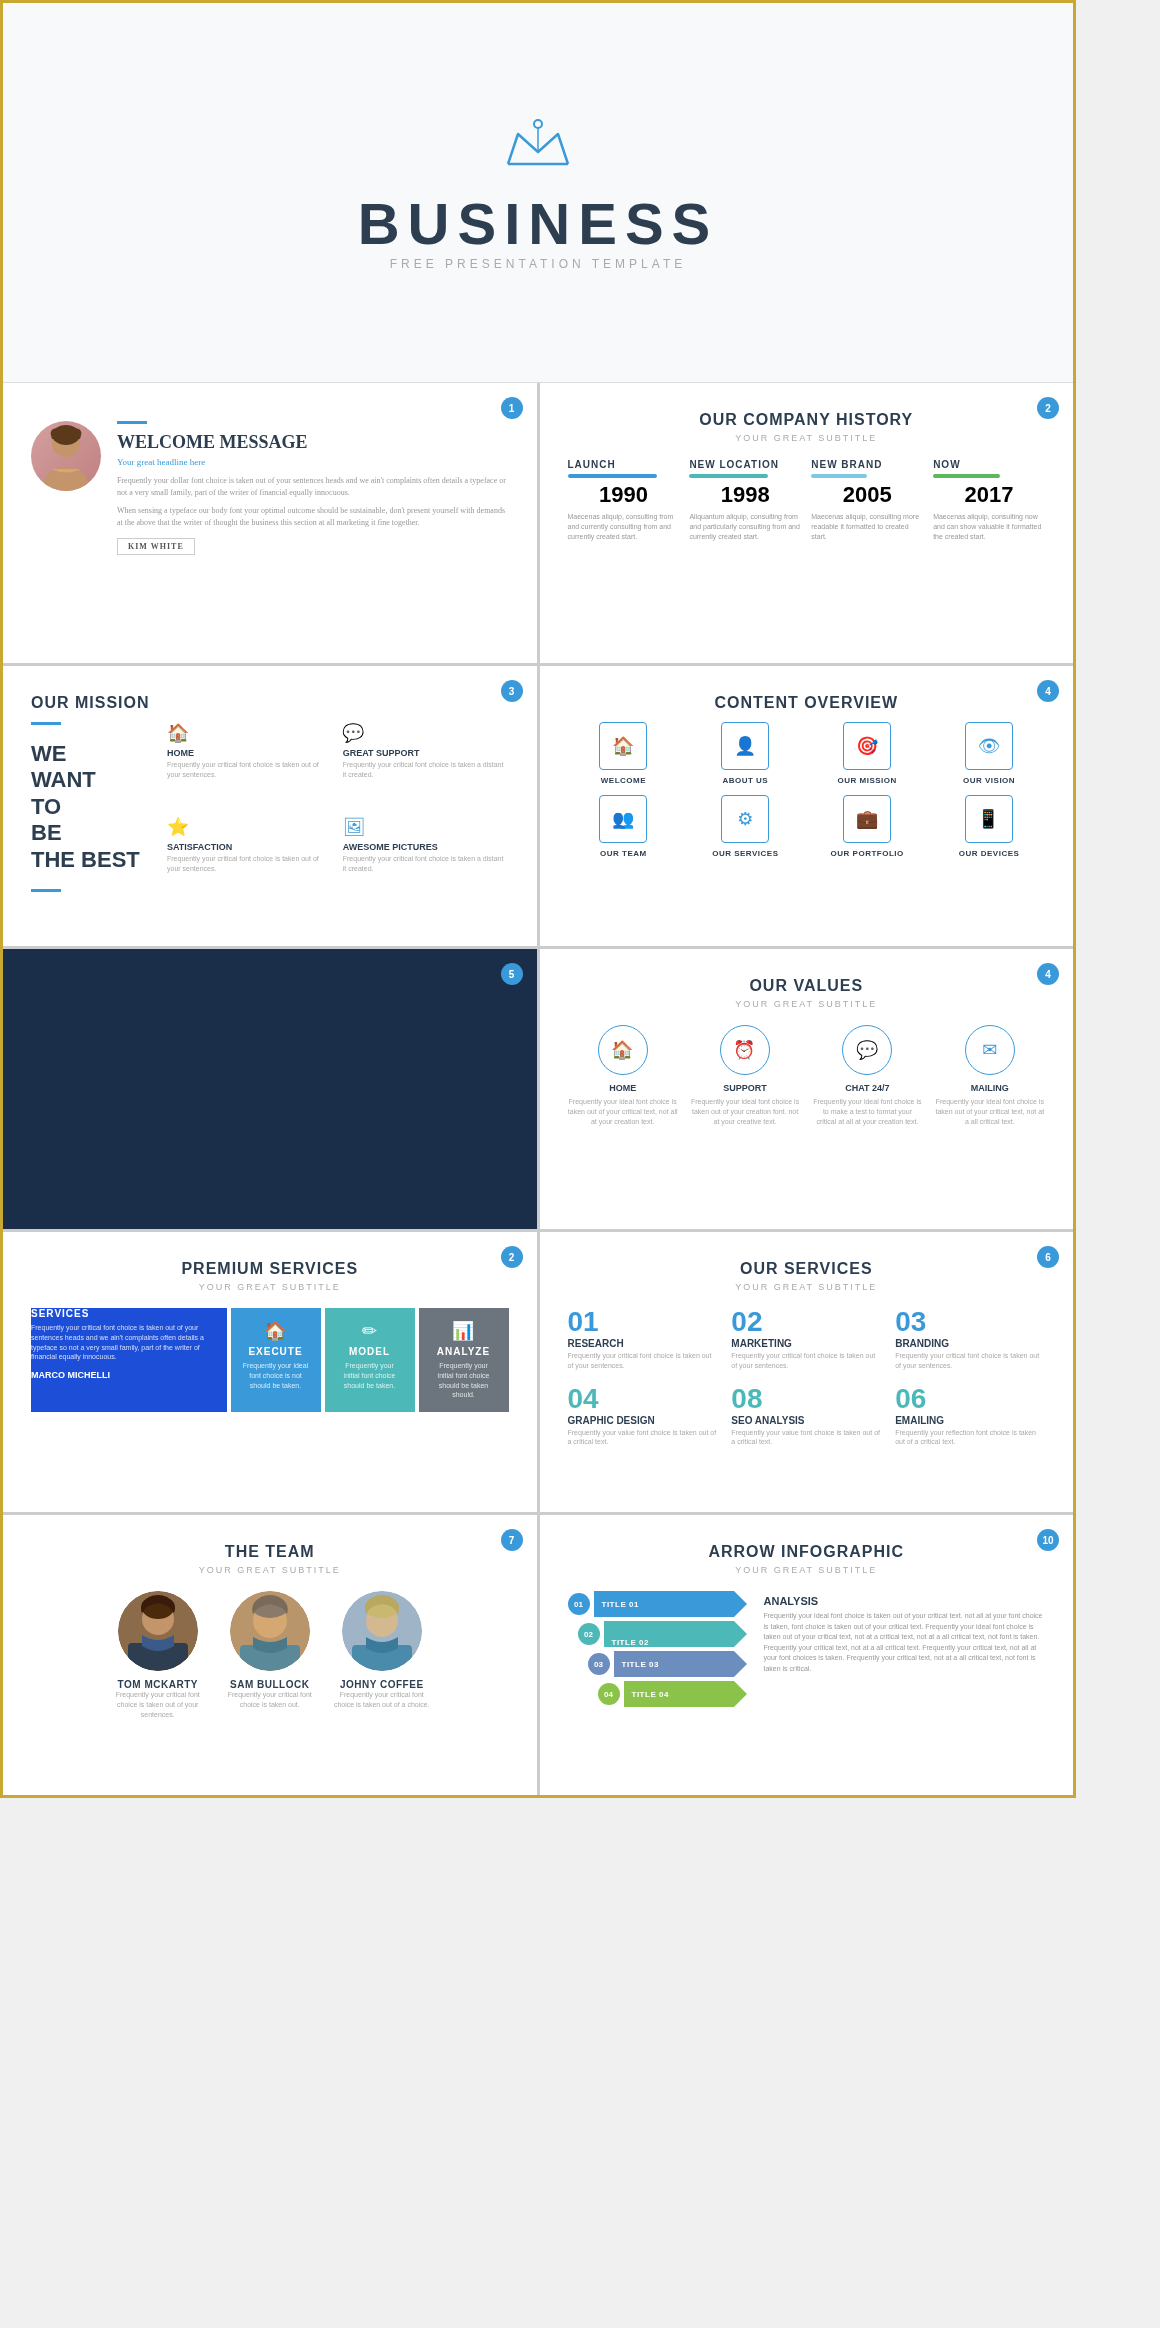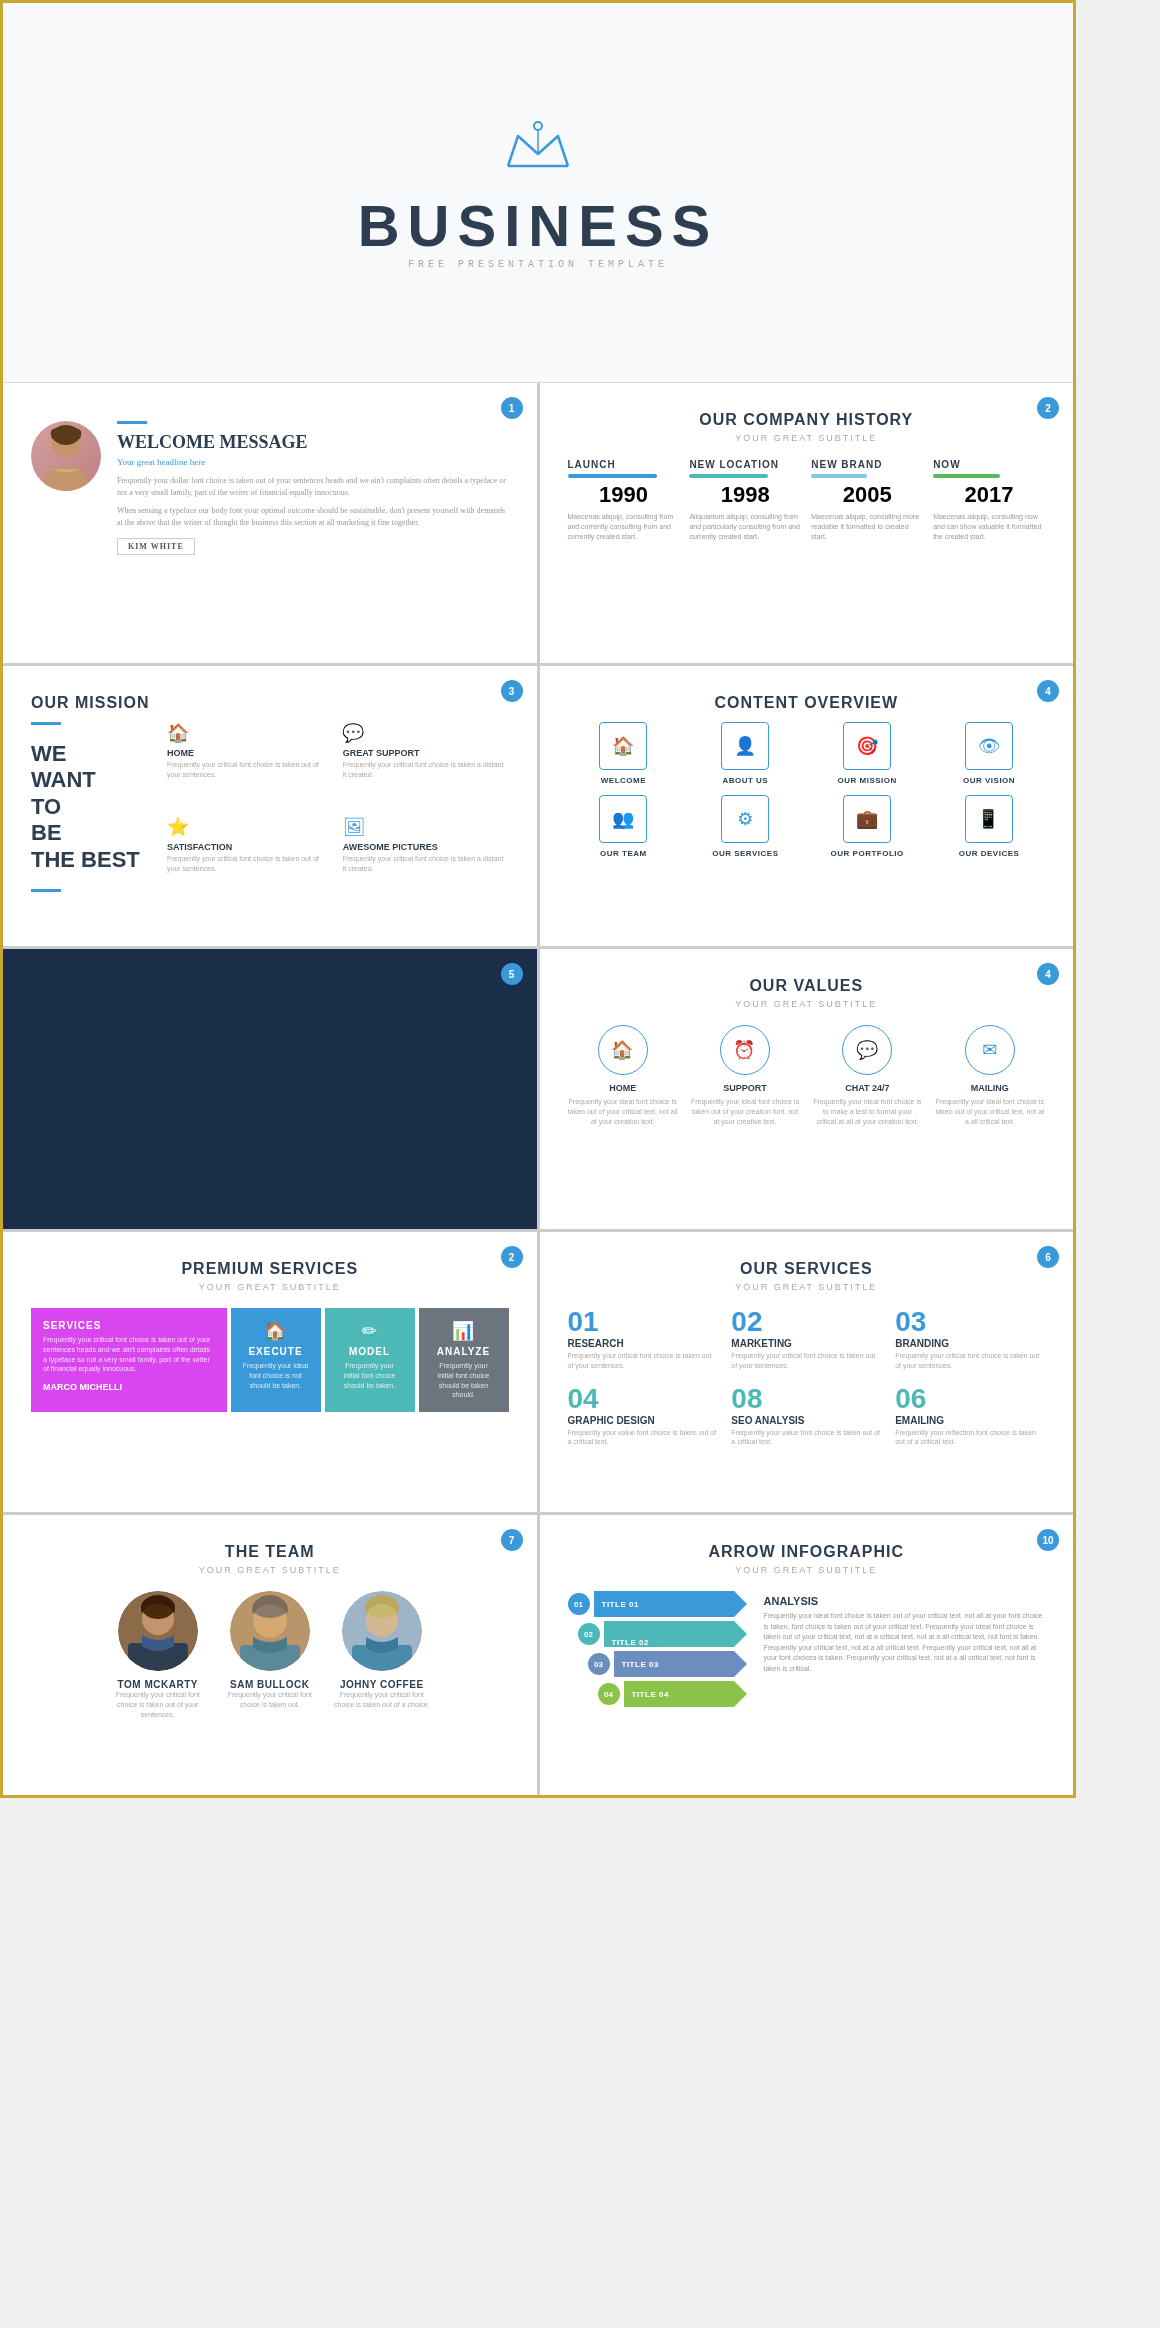--- a/index.html
+++ b/index.html
@@ -36,25 +36,24 @@
 
     .slide-1-title {
       font-size: 58px;
       font-weight: 800;
       color: #2d3e50;
       letter-spacing: 8px;
       text-transform: uppercase;
     }
 
     .slide-1-subtitle {
-      font-size: 10px;
+      font-size: 12px;
       letter-spacing: 4px;
       color: #aaa;
       text-transform: uppercase;
-      font-family: Liberation Mono, monospace;
     }
 
     
     .slides-grid {
       display: grid;
       grid-template-columns: 1fr 1fr;
       gap: 3px;
       background: #ccc;
     }
 
@@ -362,22 +361,22 @@
     }
 
     
     .services-banner {
       display: flex;
       gap: 4px;
       margin-top: 10px;
     }
 
     .services-green {
-      background: #d946ef;
-      padding: 12px;
+      background: #1d4ed8;
+      padding: 0;
       flex: 1;
     }
 
     .services-blue {
       background: #3a9ad9;
       padding: 12px;
       flex: 0 0 90px;
       display: flex;
       flex-direction: column;
       align-items: center;

